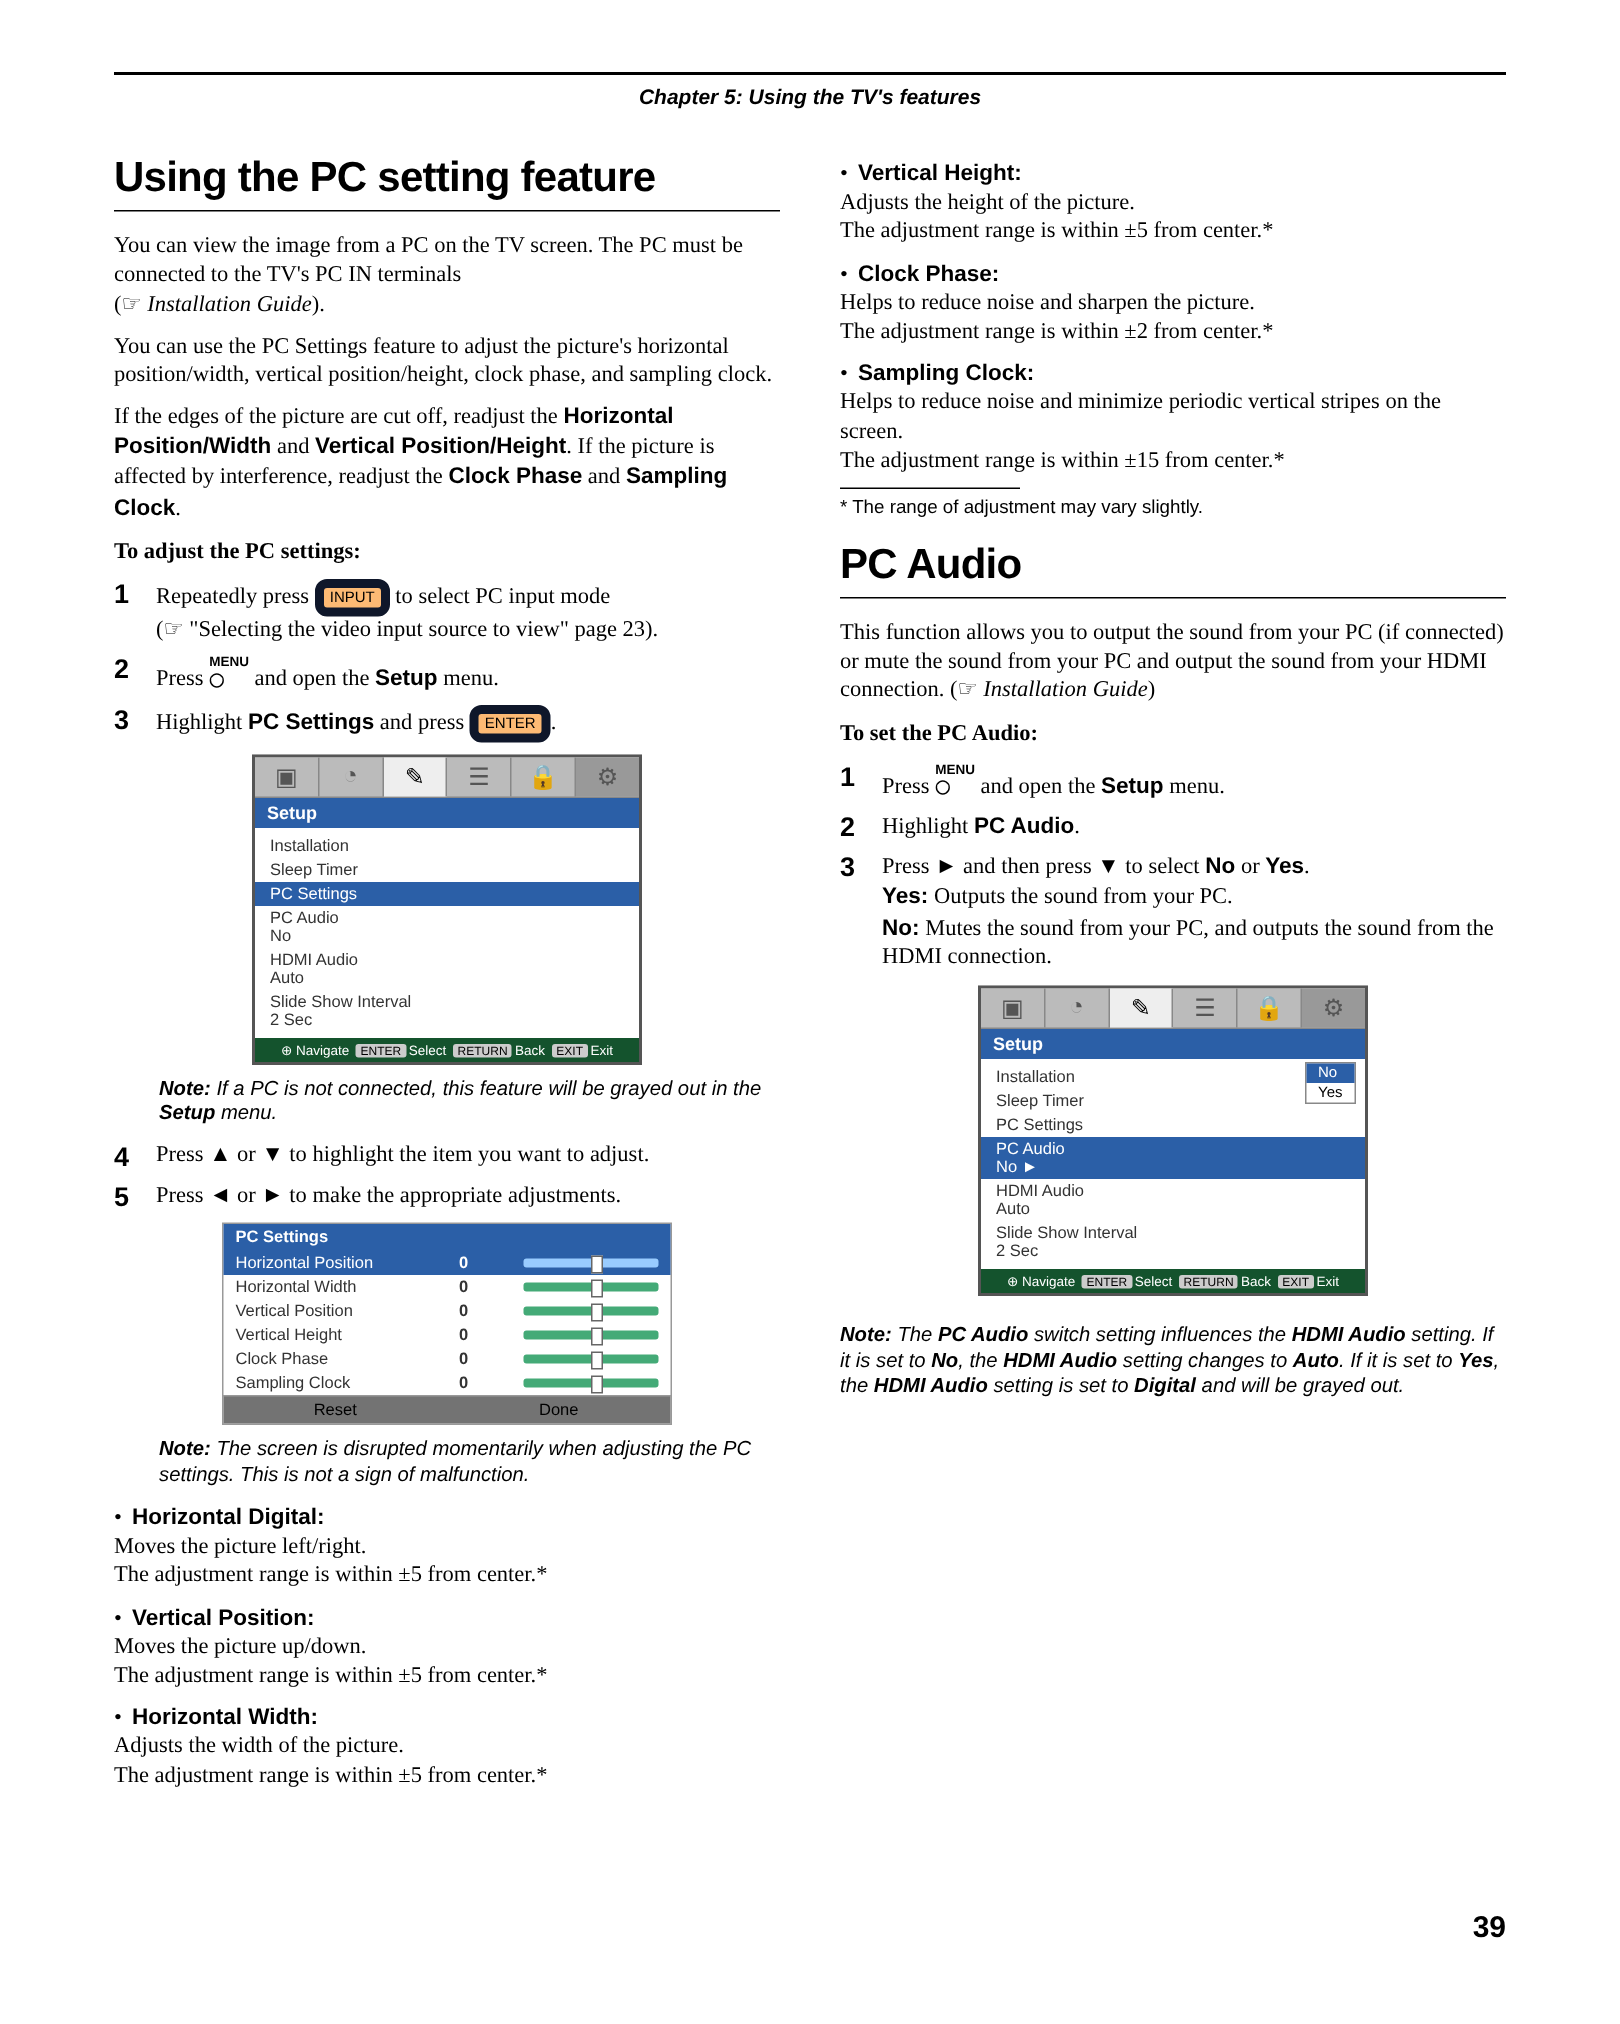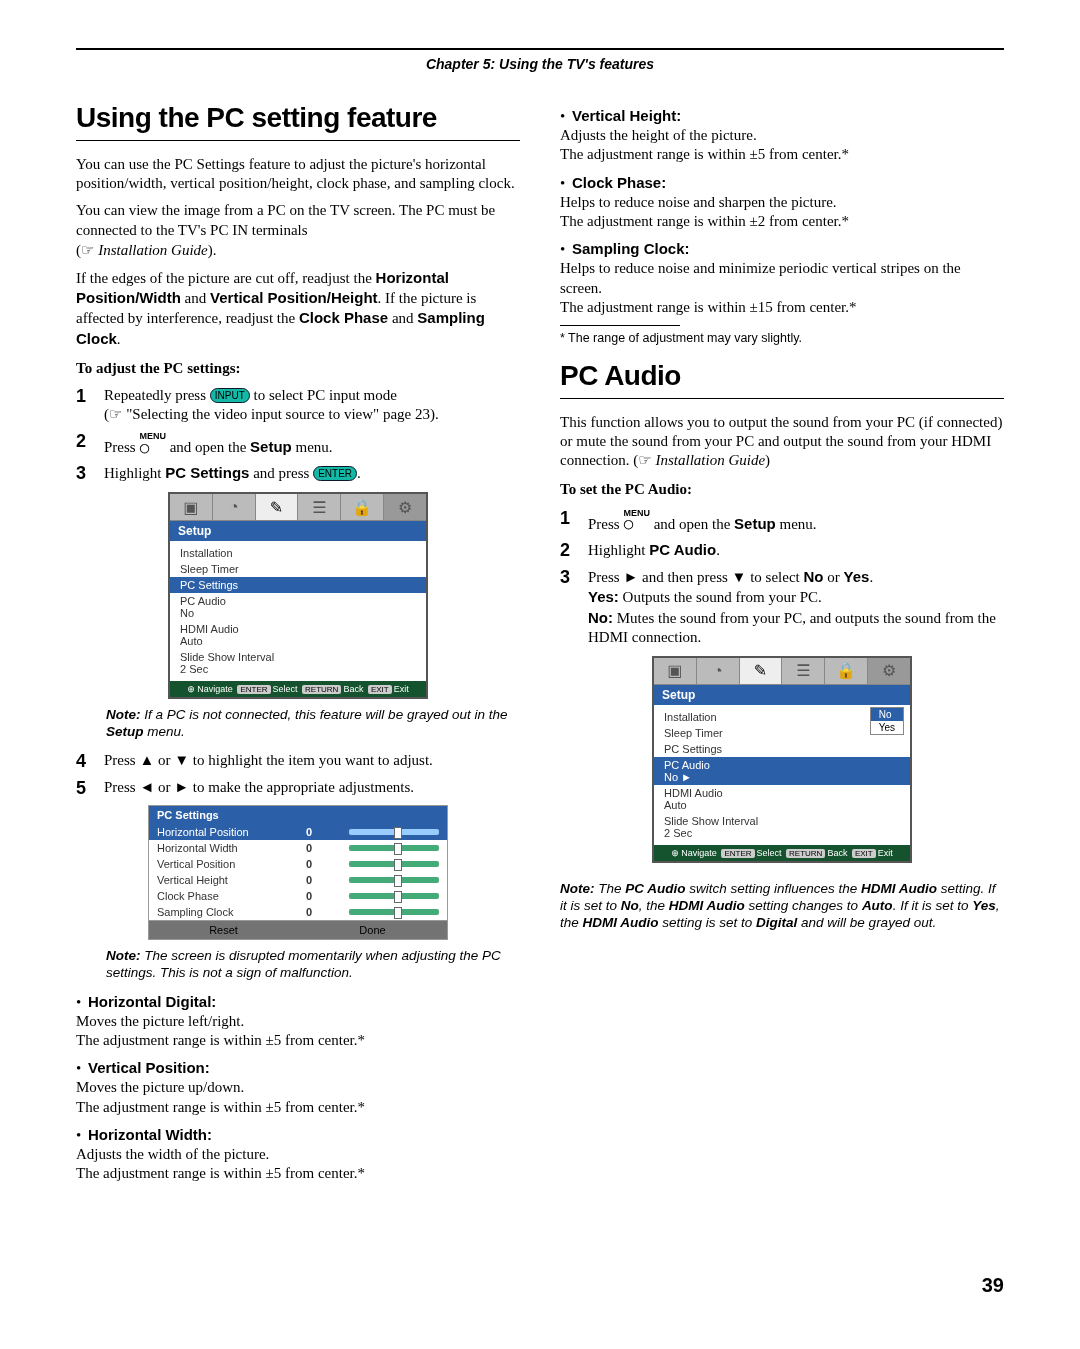--- a/index.html
+++ b/index.html
@@ -47,26 +47,26 @@
     font-family: Arial, sans-serif;
     font-weight: 900;
     font-size: 18px;
     width: 28px;
     flex-shrink: 0;
   }
   .step-body { flex: 1; line-height: 1.3; }
   .glyph {
     display: inline-block;
     font-size: 10px;
-    border: 1px solid #0f172a;
+    border: 6px solid #0f172a;
     border-radius: 8px;
     padding: 0 4px;
     font-family: Arial, sans-serif;
     vertical-align: 1px;
-    background: #14b8a6;
+    background: #fdba74;
   }
   .menu-glyph { font-size: 9px; display:inline-block; vertical-align:1px; font-family:Arial,sans-serif; font-weight:bold;}
   .pointer { font-family: Arial, sans-serif; }
   .note {
     font-family: Arial, sans-serif;
     font-style: italic;
     font-size: 13.5px;
     margin: 8px 0 10px 30px;
     line-height: 1.25;
   }
@@ -137,25 +137,25 @@
 
 <div class="page-rule"></div>
 <div class="chapter-header">Chapter 5: Using the TV's features</div>
 
 <div class="columns">
 
   <div class="col">
     <h1 class="section">Using the PC setting feature</h1>
     <div class="sec-rule"></div>
 
-    <p>You can use the PC Settings feature to adjust the picture's horizontal position/width, vertical position/height, clock phase, and sampling clock.</p>
     <p>
       <span>You can view the image from a PC on the TV screen. The PC must be connected to the TV's PC IN terminals</span><br>
       (<span class="pointer">☞</span> <em>Installation Guide</em>).
     </p>
+    <p>You can use the PC Settings feature to adjust the picture's horizontal position/width, vertical position/height, clock phase, and sampling clock.</p>
     <p>
       <span>If the edges of the picture are cut off, readjust the </span><span class="bold-sans">Horizontal Position/Width</span><span> and </span><span class="bold-sans">Vertical Position/Height</span><span>. If the picture is affected by interference, readjust the </span><span class="bold-sans">Clock Phase</span><span> and </span><span class="bold-sans">Sampling Clock</span><span>.</span>
     </p>
 
     <p class="sub-h">To adjust the PC settings:</p>
 
     <ol class="steps">
       <li>
         <span class="step-num">1</span>
         <span class="step-body">

